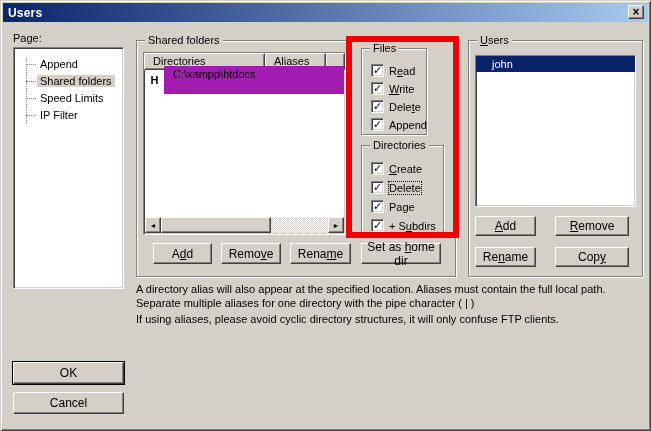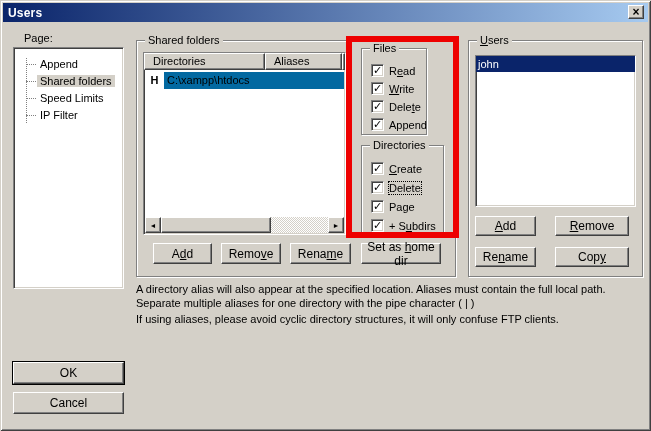--- a/index.html
+++ b/index.html
@@ -46,42 +46,42 @@
   .btn.default { box-shadow: 0 0 0 1px #000, inset -1px -1px 0 #808080; }
   .groupbox {
     position:absolute;
     border:1px solid #808080;
     box-shadow: inset 1px 1px 0 #fff, 1px 1px 0 #fff;
   }
   .legend {
     position:absolute; top:-7px; left:8px; background:#d4d0c8; padding:0 3px;
     font-size:11px; white-space:nowrap;
   }
-  .label { position:absolute; font-size:11px; white-space:nowrap;margin-left:11px; }
+  .label { position:absolute; font-size:11px; white-space:nowrap; }
 
   
   .page-list { position:absolute; left:13px; top:47px; width:111px; height:242px; }
   .tree-vline { position:absolute; left:12px; top:10px; height:65px; border-left:1px dotted #808080; }
   .tree-item { position:absolute; left:0; width:100%; height:16px; display:flex; align-items:center; }
   .tree-item .stub { width:10px; margin-left:12px; border-top:1px dotted #808080; }
   .tree-item .txt { padding:0 3px; margin-left:1px; }
   .tree-item.selected .txt { background:#d4d0c8; }
 
   
   .listview { position:absolute; left:143px; top:52px; width:203px; height:183px; }
   .lv-header { display:flex; height:17px; }
   .lv-hcell {
     background:#d4d0c8; padding:1px 0 0 8px; font-size:11px;
     border:1px solid; border-color:#fff #404040 #404040 #fff;
     box-shadow: inset -1px -1px 0 #808080;
     overflow:hidden; white-space:nowrap;
   }
   .lv-row { position:absolute; left:1px; right:1px; top:19px; height:16px; display:flex; align-items:center; }
   .home-cell { width:19px; font-weight:bold; text-align:center; background:#fff; }
-  .dir-cell { flex:1; background:#0369a1; padding-left:3px; height:17px; line-height:16px; }
+  .dir-cell { flex:1; background:#a21caf; padding-left:9px; height:28px; line-height:16px; }
   .hscroll { position:absolute; left:1px; right:1px; bottom:1px; height:16px; display:flex; }
   .sb-btn { width:16px; height:16px; font-size:7px; display:flex; align-items:center; justify-content:center; }
   .sb-thumb { width:110px; height:16px; }
   .sb-track {
     flex:1; background-color:#d4d0c8;
     background-image:linear-gradient(45deg,#fff 25%,transparent 25%,transparent 75%,#fff 75%),
                      linear-gradient(45deg,#fff 25%,transparent 25%,transparent 75%,#fff 75%);
     background-size:2px 2px; background-position:0 0,1px 1px;
   }
 
@@ -91,21 +91,21 @@
     width:13px; height:13px; background:#fff; position:relative;
     border:1px solid; border-color:#808080 #fff #fff #808080;
     box-shadow: inset 1px 1px 0 #404040, inset -1px -1px 0 #d4d0c8;
   }
   .cb-box .tick { position:absolute; left:1px; top:-1px; font-size:11px; font-weight:bold; line-height:13px; }
   .cb-label { margin-left:5px; white-space:nowrap; }
   .cb-label.focused { outline:1px dotted #000; }
 
   
   .users-list { position:absolute; left:475px; top:55px; width:161px; height:152px; }
-  .user-item { height:16px; line-height:16px; padding-left:2px; color:#fff; }
+  .user-item { height:16px; line-height:16px; padding-left:16px; color:#fff; }
 
   .info { position:absolute; left:136px; width:515px; line-height:14px; }
 
   .annotation {
     position:absolute; left:346px; top:36px; width:113px; height:202px;
     border:6px solid #ee0000; pointer-events:none; z-index:50;
   }
   u { text-decoration:underline; }
 </style>
 </head>
@@ -141,21 +141,21 @@
     </div>
   </div>
 
   <div class="groupbox" style="left:136px; top:40px; width:320px; height:237px;">
     <span class="legend">Shared folders</span>
   </div>
 
   <div class="listview sunken">
     <div class="lv-header">
       <div class="lv-hcell" style="width:121px;">Directories</div>
-      <div class="lv-hcell" style="width:77px;">Aliases</div>
+      <div class="lv-hcell" style="width:61px;">Aliases</div>
       <div class="lv-hcell" style="flex:1; padding:0;"></div>
     </div>
     <div class="lv-row">
       <span class="home-cell">H</span>
       <span class="dir-cell">C:\xampp\htdocs</span>
     </div>
     <div class="hscroll">
       <div class="sb-btn raised">
           <span>◄</span>
         </div>

